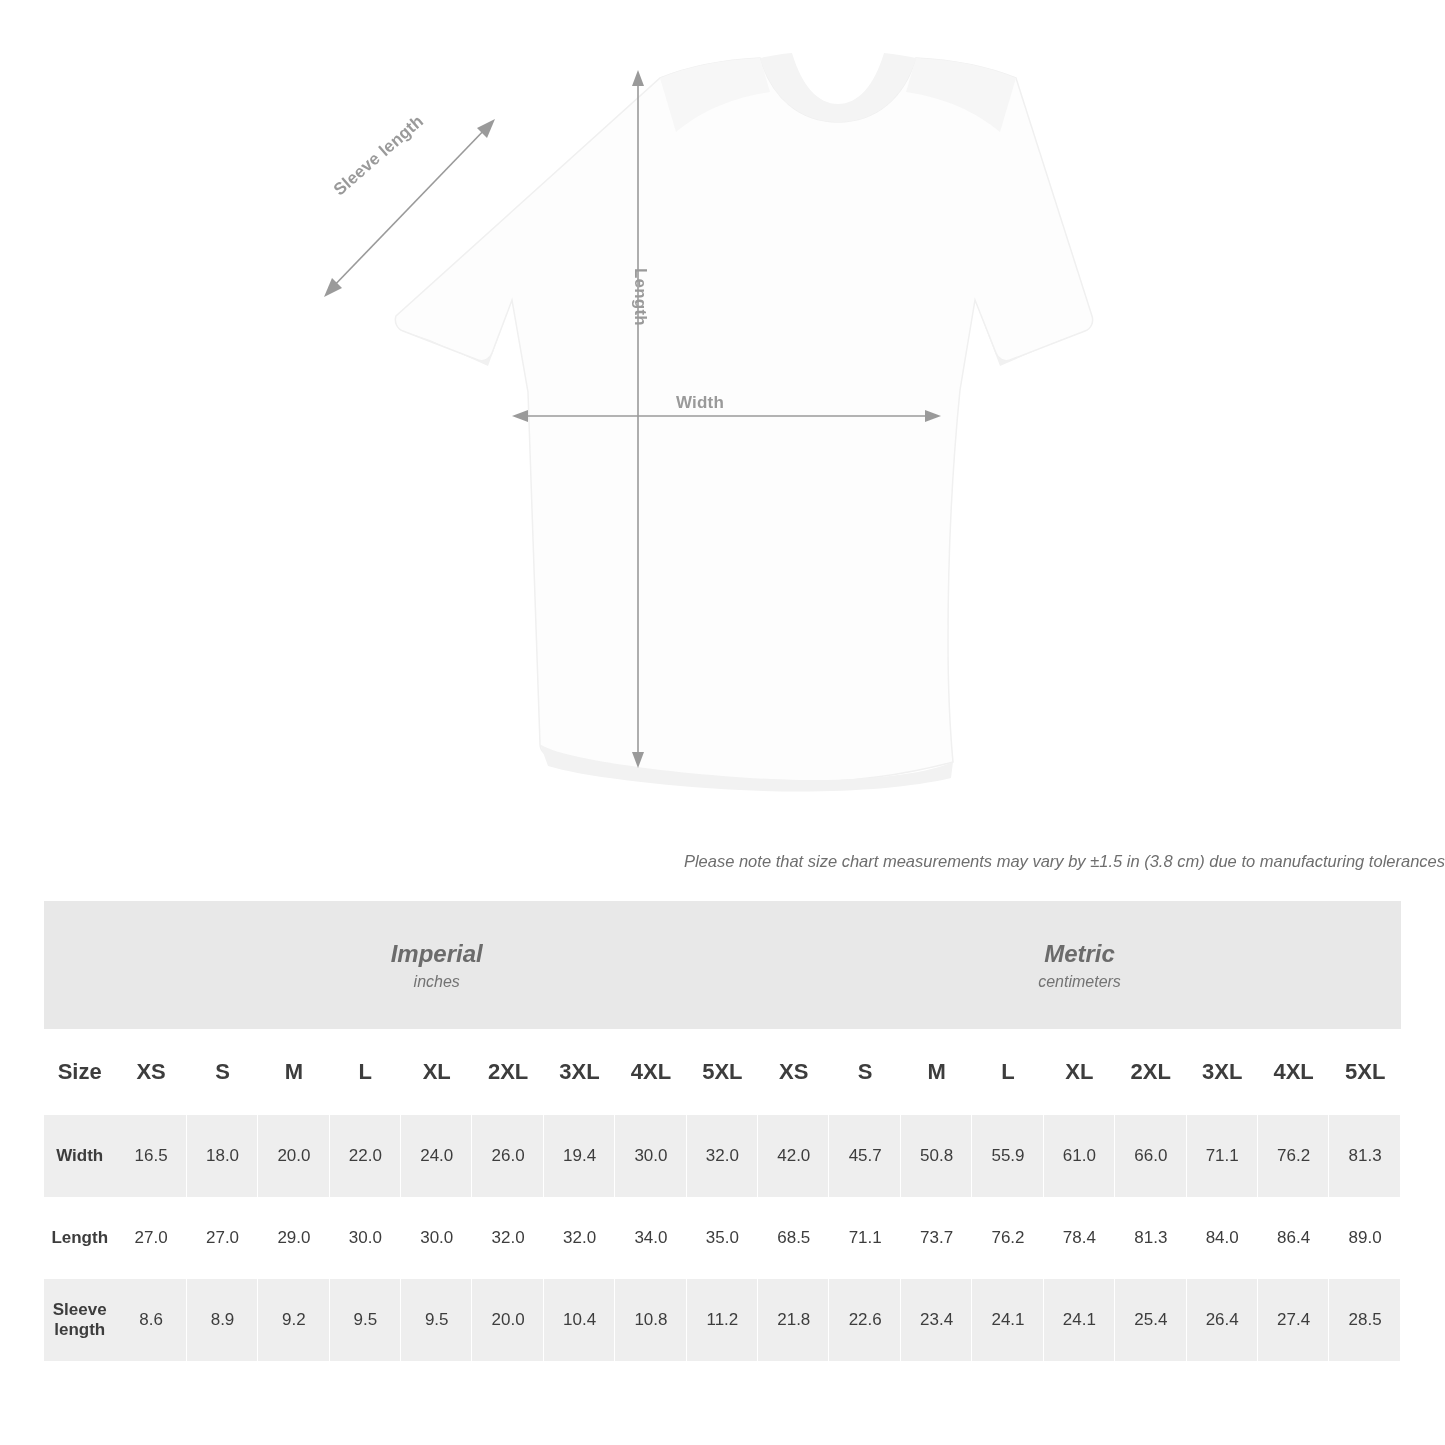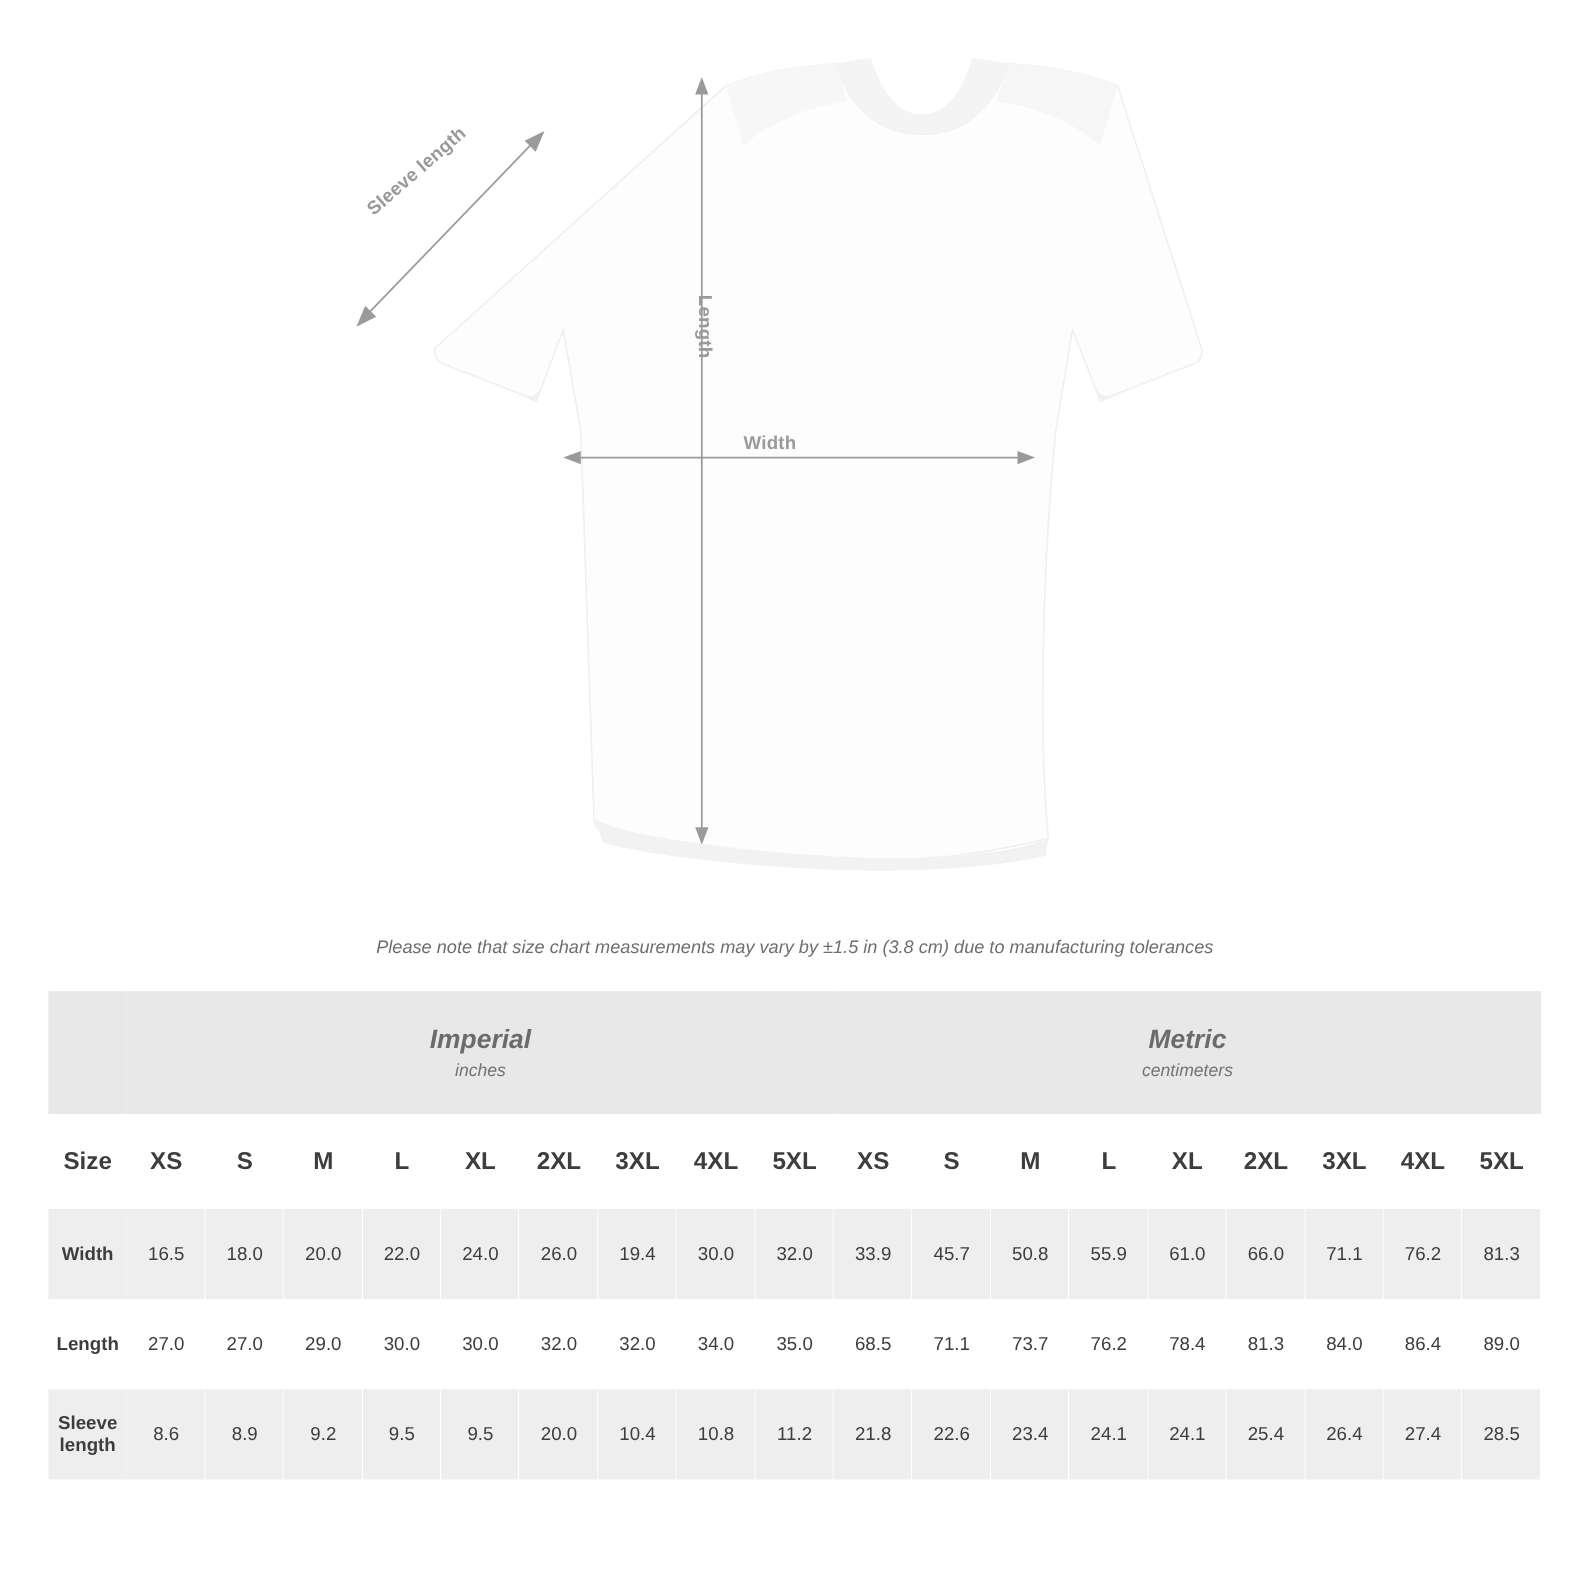--- a/index.html
+++ b/index.html
@@ -65,20 +65,21 @@
     font-size: 28px;
     font-weight: bold;
     color: #2f2f2f;
     margin: 0;
   }
   .chart-note {
     font-size: 16.5px;
     font-style: italic;
     color: #6e6e6e;
     margin: 16px 0 2px 0;
+    text-align: right;
   }
 
   
   .table-wrap {
     margin: 30px 44px 0 44px;
     width: 1357px;
   }
   table.size-table {
     border-collapse: collapse;
     width: 100%;
@@ -86,21 +87,21 @@
   }
   table.size-table td, table.size-table th {
     border: none;
     text-align: center;
     vertical-align: middle;
     font-size: 17px;
     color: #3d3d3d;
   }
   .system-head {
     background: #e8e8e8;
-    height: 112px;
+    height: 128px;
   }
   .system-head .sys-name {
     font-size: 24px;
     font-weight: bold;
     font-style: italic;
     color: #6b6b6b;
     line-height: 1.25;
   }
   .system-head .sys-unit {
     font-size: 16px;
@@ -254,21 +255,21 @@
             <td class="label-col">Width</td>
             <td class="size-col cell-sep">16.5</td>
             <td class="size-col cell-sep">18.0</td>
             <td class="size-col cell-sep">20.0</td>
             <td class="size-col cell-sep">22.0</td>
             <td class="size-col cell-sep">24.0</td>
             <td class="size-col cell-sep">26.0</td>
             <td class="size-col cell-sep">19.4</td>
             <td class="size-col cell-sep">30.0</td>
             <td class="size-col cell-sep">32.0</td>
-            <td class="size-col cell-sep">33.9</td>
+            <td class="size-col cell-sep">42.0</td>
             <td class="size-col cell-sep">45.7</td>
             <td class="size-col cell-sep">50.8</td>
             <td class="size-col cell-sep">55.9</td>
             <td class="size-col cell-sep">61.0</td>
             <td class="size-col cell-sep">66.0</td>
             <td class="size-col cell-sep">71.1</td>
             <td class="size-col cell-sep">76.2</td>
             <td class="size-col cell-sep">81.3</td>
           </tr>
           <tr class="data-row row-odd">

